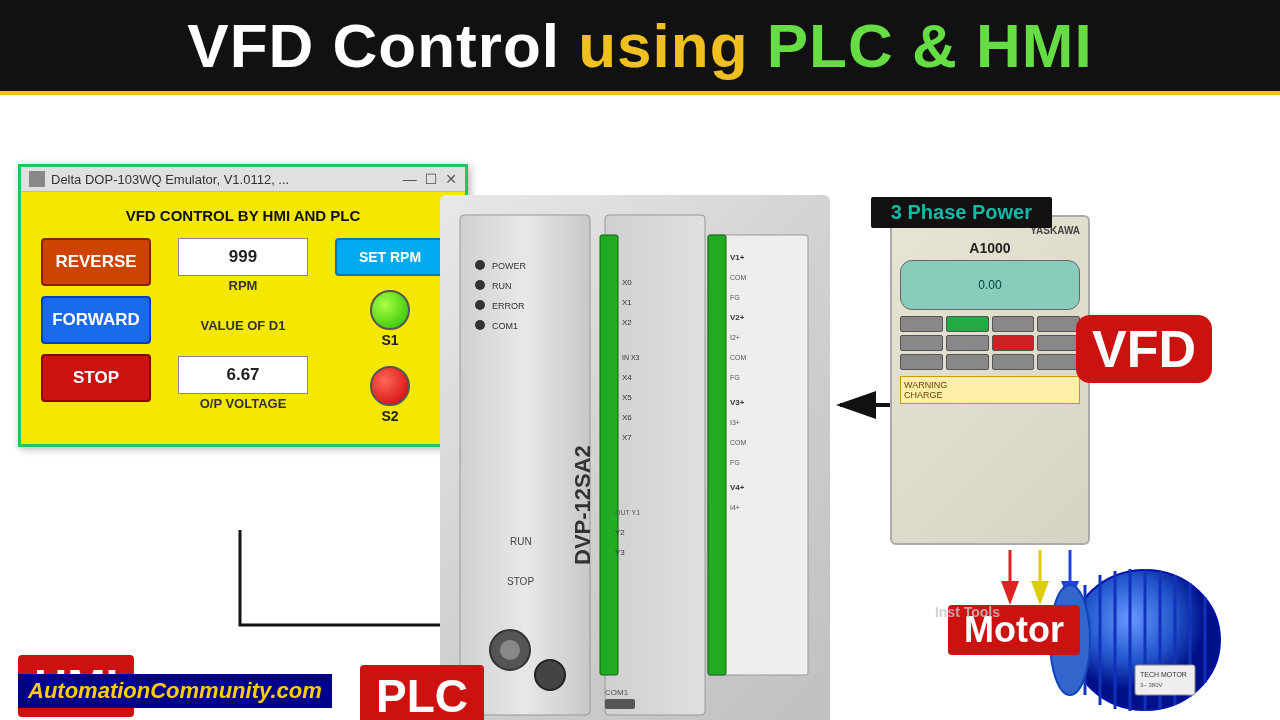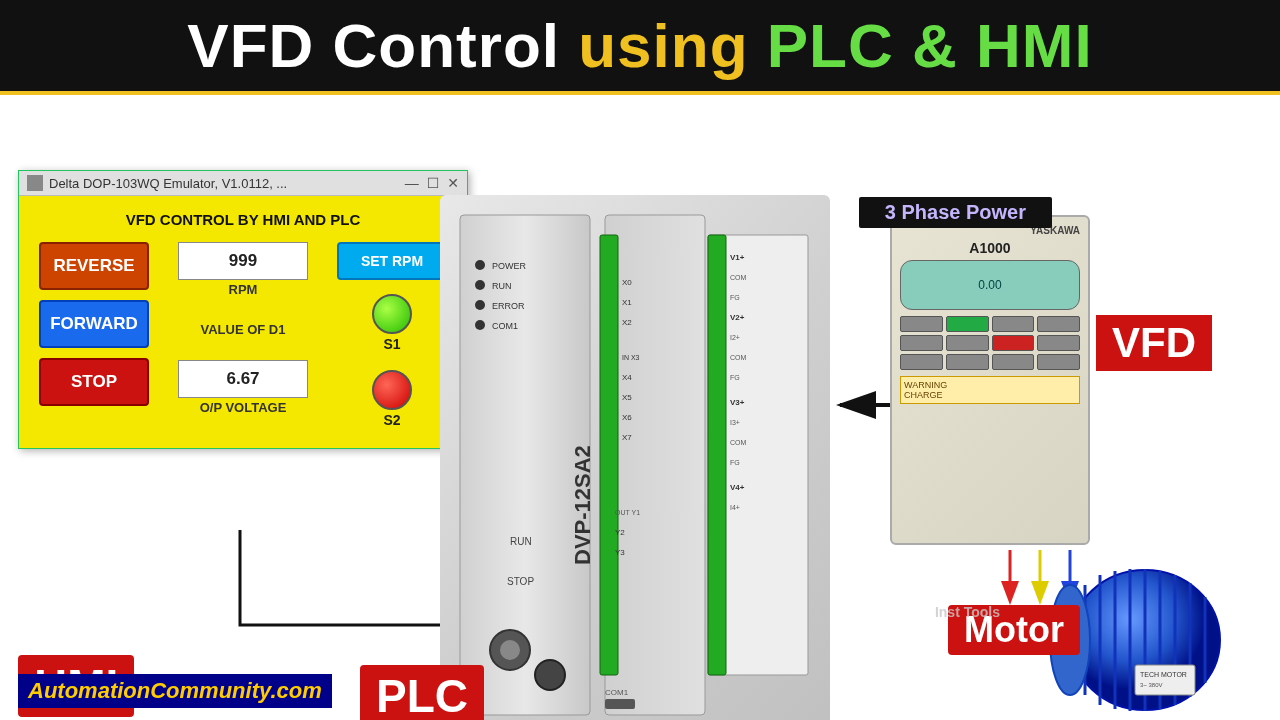--- a/index.html
+++ b/index.html
@@ -40,24 +40,24 @@
       position: relative;
       width: 100%;
       height: 625px;
       background: white;
     }
 
     
     .hmi-window {
       position: absolute;
       left: 18px;
-      top: 75px;
+      top: 69px;
       width: 450px;
       background: #f9a8d4;
-      border: 1px solid #22c55e;
+      border: 3px solid #22c55e;
       box-shadow: 2px 2px 8px rgba(0,0,0,0.3);
     }
     .hmi-titlebar {
       background: #e0e0e0;
       padding: 4px 8px;
       display: flex;
       align-items: center;
       justify-content: space-between;
       border-bottom: 1px solid #bbb;
       font-size: 13px;
@@ -219,47 +219,47 @@
       font-weight: 900;
       padding: 4px 16px;
       border-radius: 4px;
     }
     .label-vfd {
       position: absolute;
       right: 68px;
       top: 220px;
       background: #cc1111;
       color: white;
-      font-size: 42px;
+      font-size: 52px;
       font-weight: 900;
       padding: 4px 16px;
-      border-radius: 0;
+      border-radius: 14px;
     }
     .label-motor {
       position: absolute;
       right: 200px;
       top: 510px;
       background: #cc1111;
       color: white;
       font-size: 36px;
       font-weight: 700;
       padding: 4px 16px;
       border-radius: 4px;
     }
 
     
     .three-phase-label {
       position: absolute;
       right: 228px;
       top: 102px;
       background: #111;
-      color: #c4b5fd;
+      color: #14b8a6;
       font-size: 20px;
       font-weight: bold;
-      padding: 4px 26px;
+      padding: 4px 20px;
       border-radius: 2px;
       white-space: nowrap;
     }
 
     
     .plc-image {
       position: absolute;
       left: 440px;
       top: 100px;
       width: 390px;

